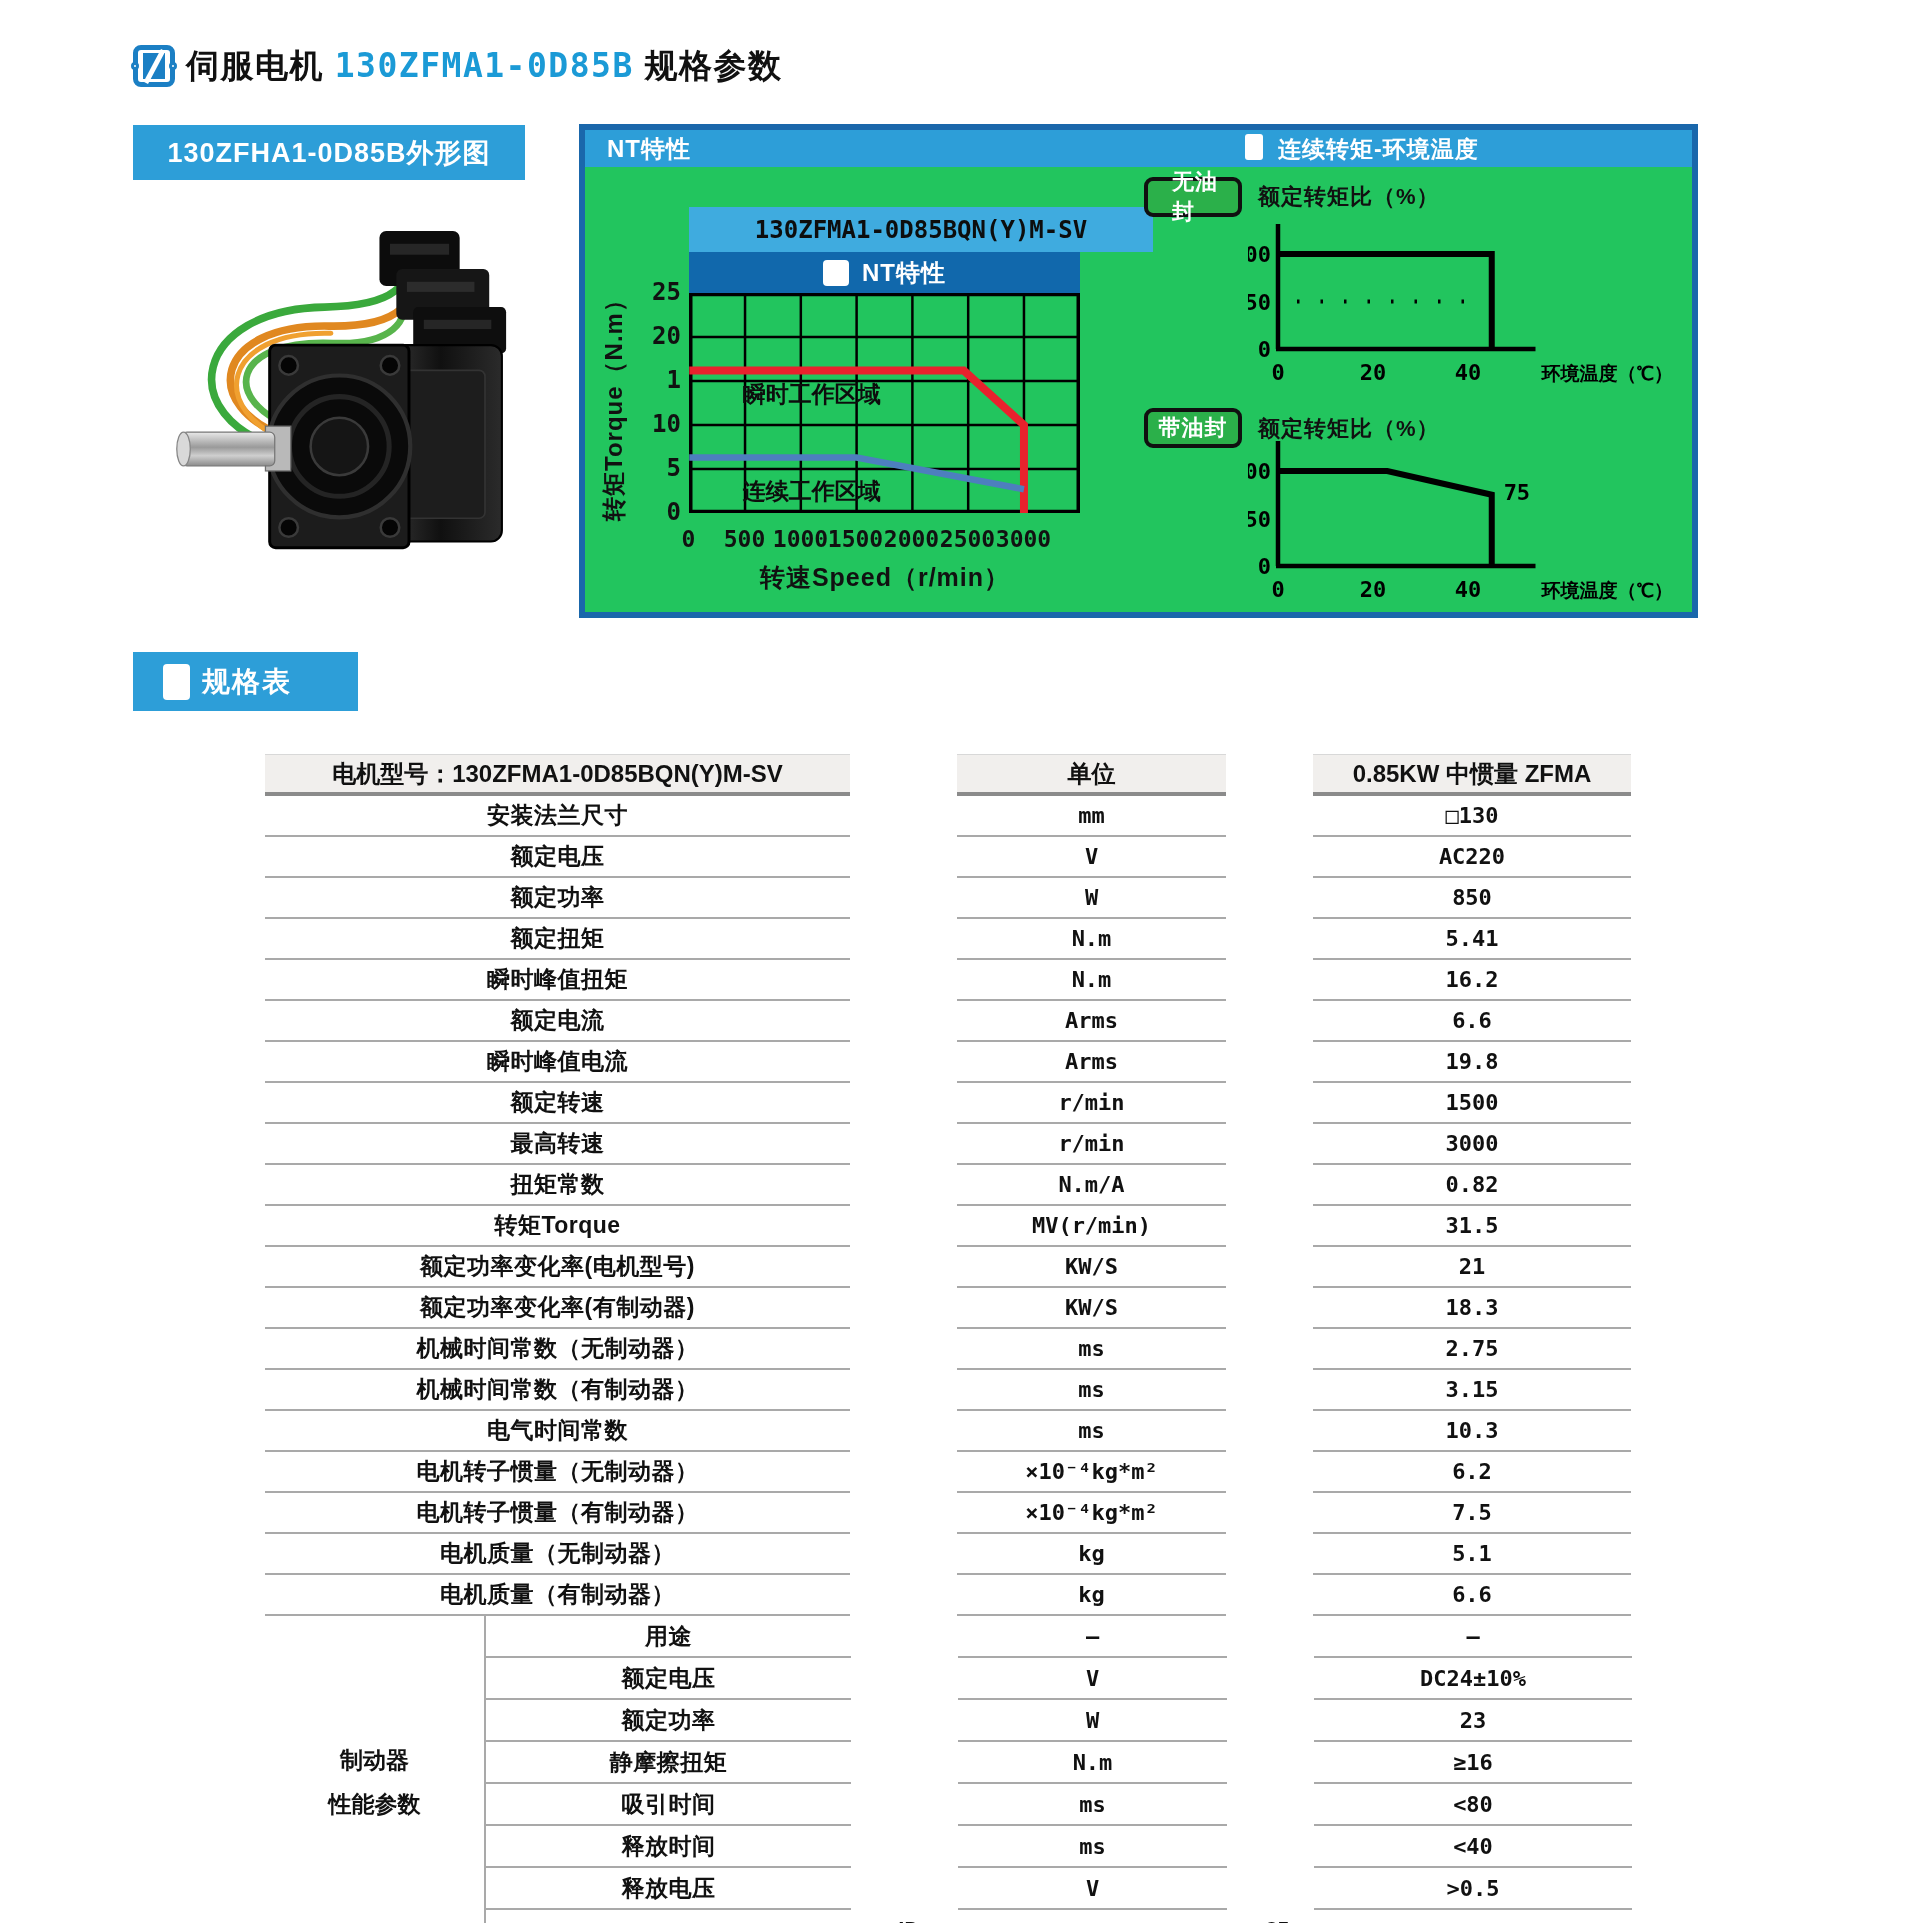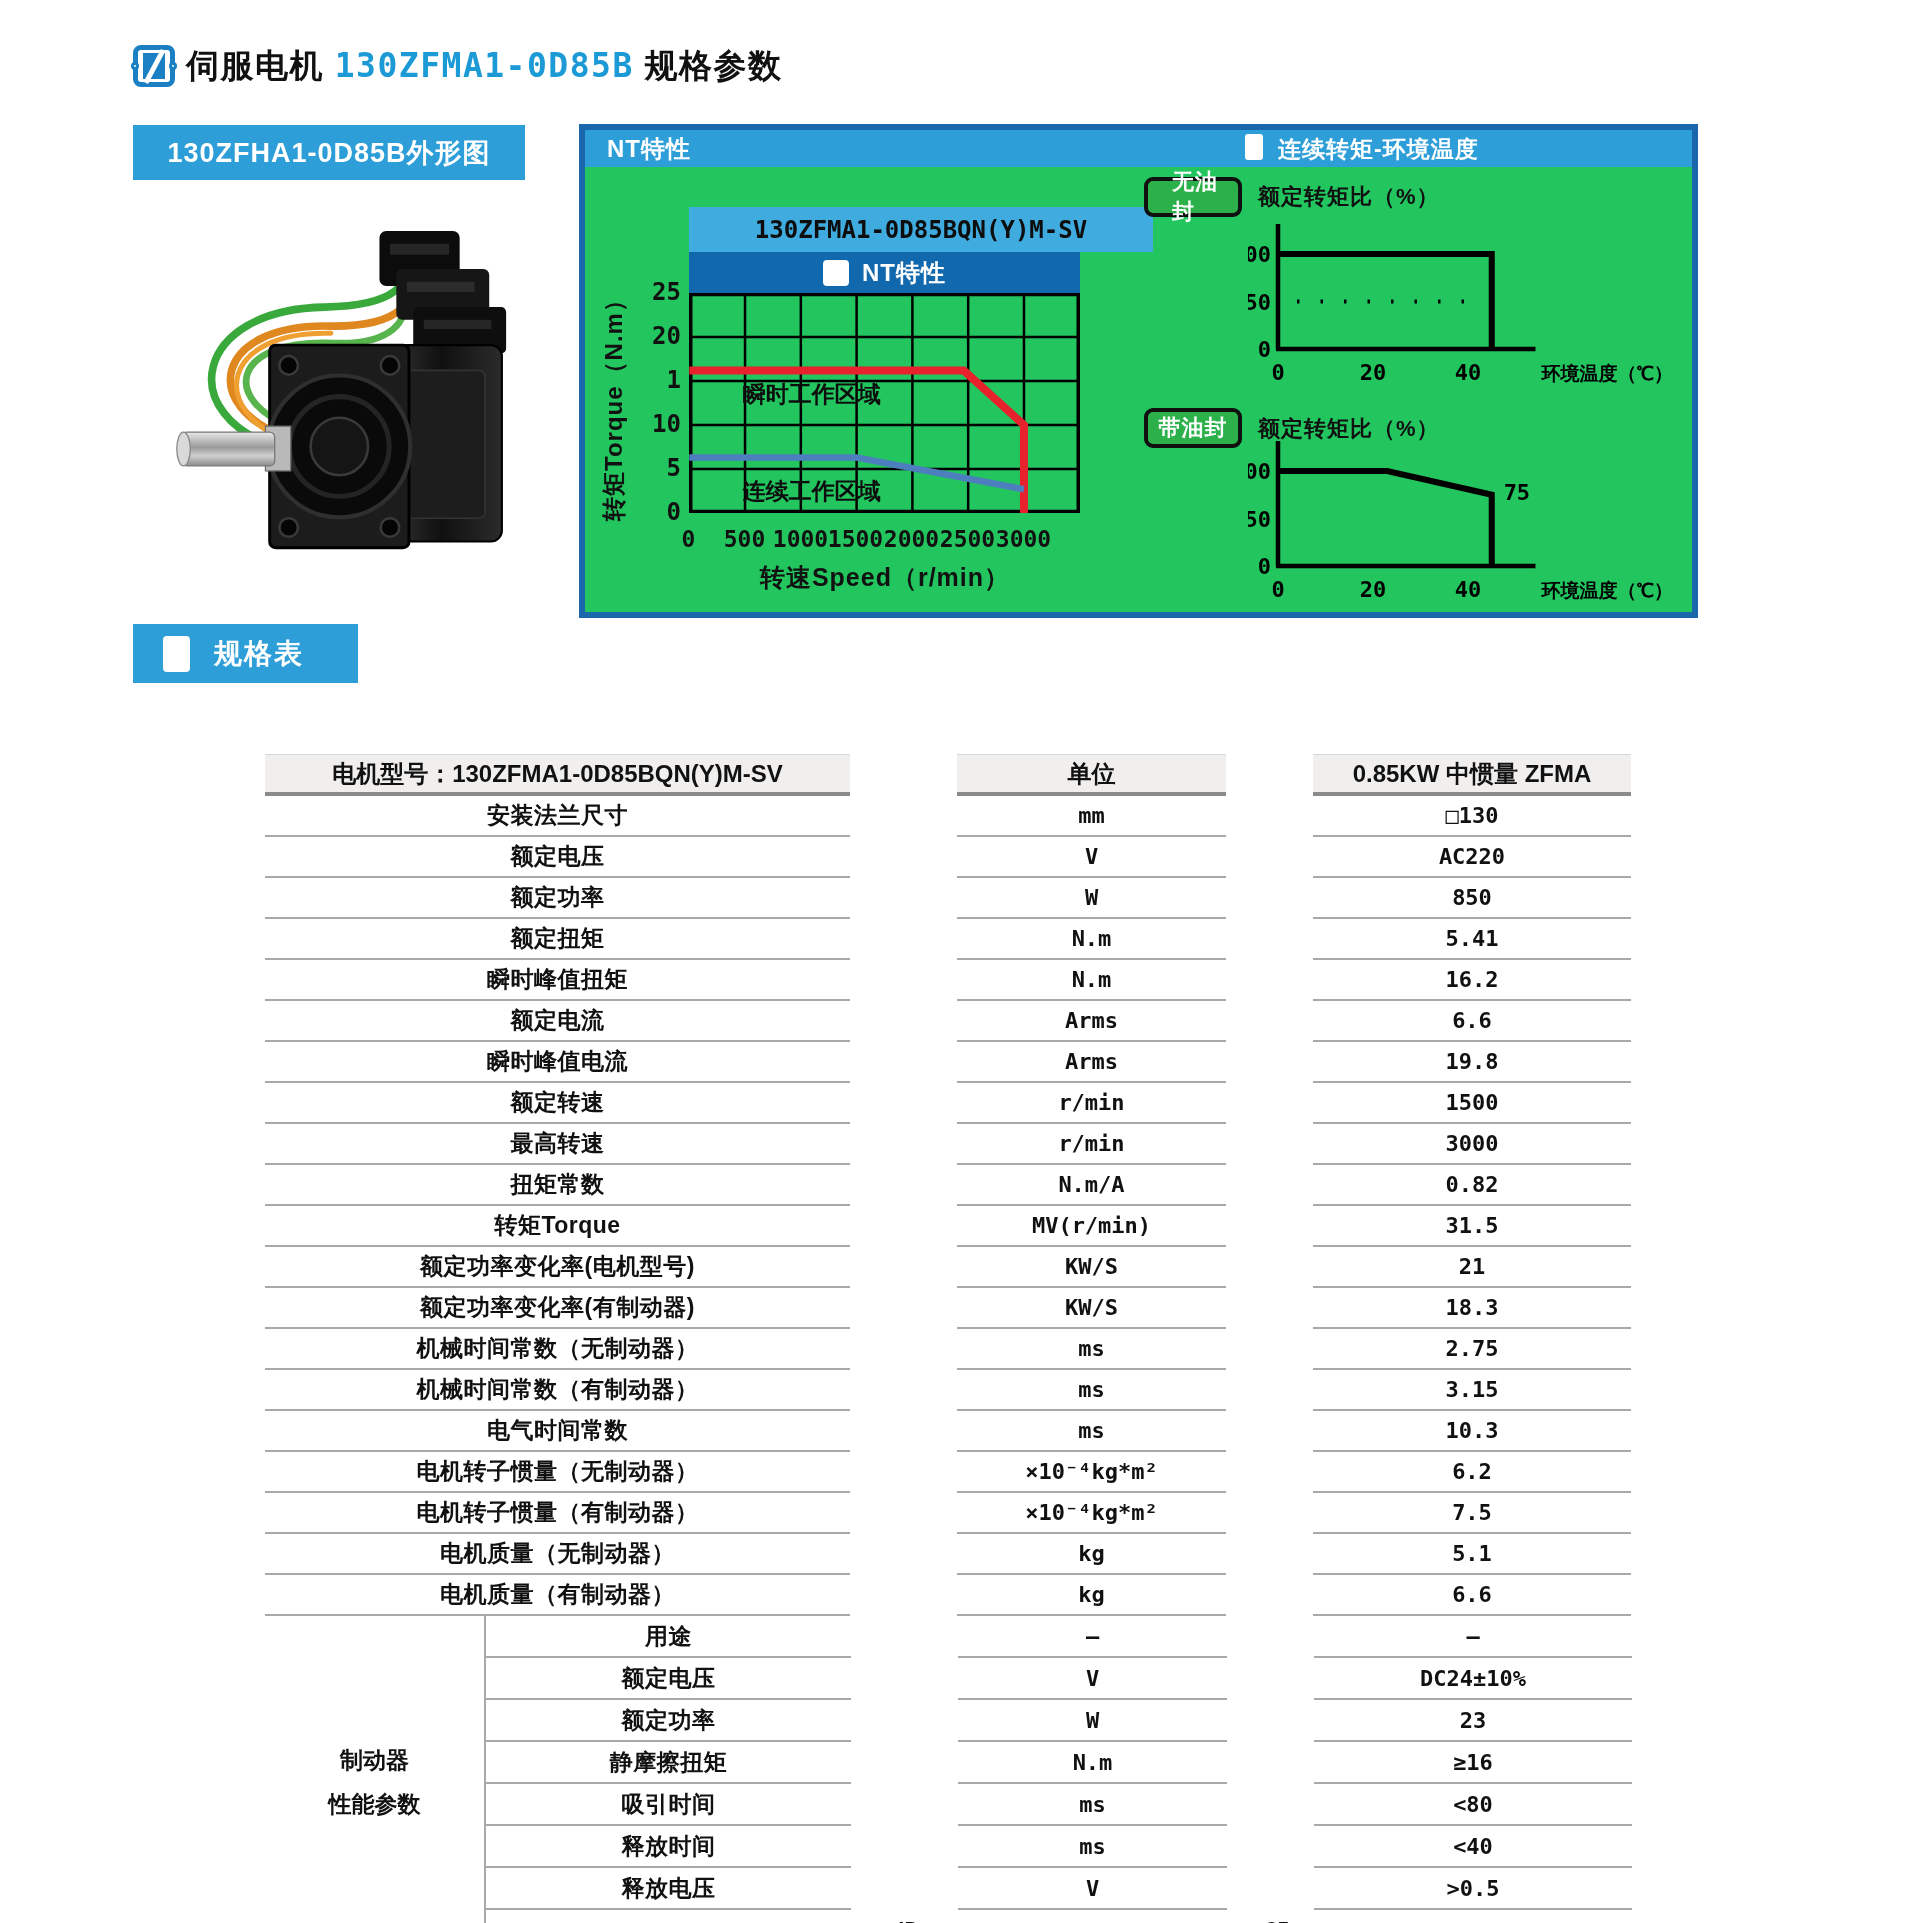--- a/index.html
+++ b/index.html
@@ -46,22 +46,22 @@
 
   .badge{position:absolute;left:559px;width:98px;height:40px;background:#2bb04a;border:4px solid #101010;border-radius:9px;
     box-sizing:border-box;display:flex;align-items:center;justify-content:center;color:#fff;font-size:22px;font-weight:bold;letter-spacing:1px;}
   .badge.b1{top:47px;padding-left:24px;} .badge.b2{top:278px;}
   .mini-title{position:absolute;left:673px;width:350px;font-size:22px;font-weight:bold;letter-spacing:1px;}
   .mini-title.m1{top:52px;} .mini-title.m2{top:284px;}
   .mini-svg{position:absolute;left:663px;}
   .mini-svg.s1{top:89px;} .mini-svg.s2{top:306px;}
 
   
-  .spec-banner{position:absolute;left:133px;top:624px;width:225px;height:59px;background:#2d9ed8;
-    display:flex;align-items:center;gap:24px;padding-left:30px;box-sizing:border-box;}
+  .spec-banner{position:absolute;left:133px;top:652px;width:225px;height:59px;background:#2d9ed8;
+    display:flex;align-items:center;gap:12px;padding-left:30px;box-sizing:border-box;}
   .spec-banner .sq{width:27px;height:36px;background:#fff;border-radius:4px;}
   .spec-banner .txt{color:#fff;font-size:28px;font-weight:bold;letter-spacing:2px;}
 
   
   .spec-table{position:absolute;left:265px;top:714px;width:1365px;}
   .grid-head{display:grid;grid-template-columns:585px 107px 269px 87px 318px;margin-top:40px;}
   .grid-rows{display:grid;grid-template-columns:585px 107px 269px 87px 318px;grid-auto-rows:41px;}
   .grid-brake{display:grid;grid-template-columns:221px 365px 107px 269px 87px 318px;grid-auto-rows:42px;}
   .hcell{height:42px;background:#f1efed;border-top:1.5px solid #d8d8d8;border-bottom:4.5px solid #8b8b8b;
     display:flex;align-items:center;justify-content:center;font-size:24px;font-weight:bold;box-sizing:border-box;}

